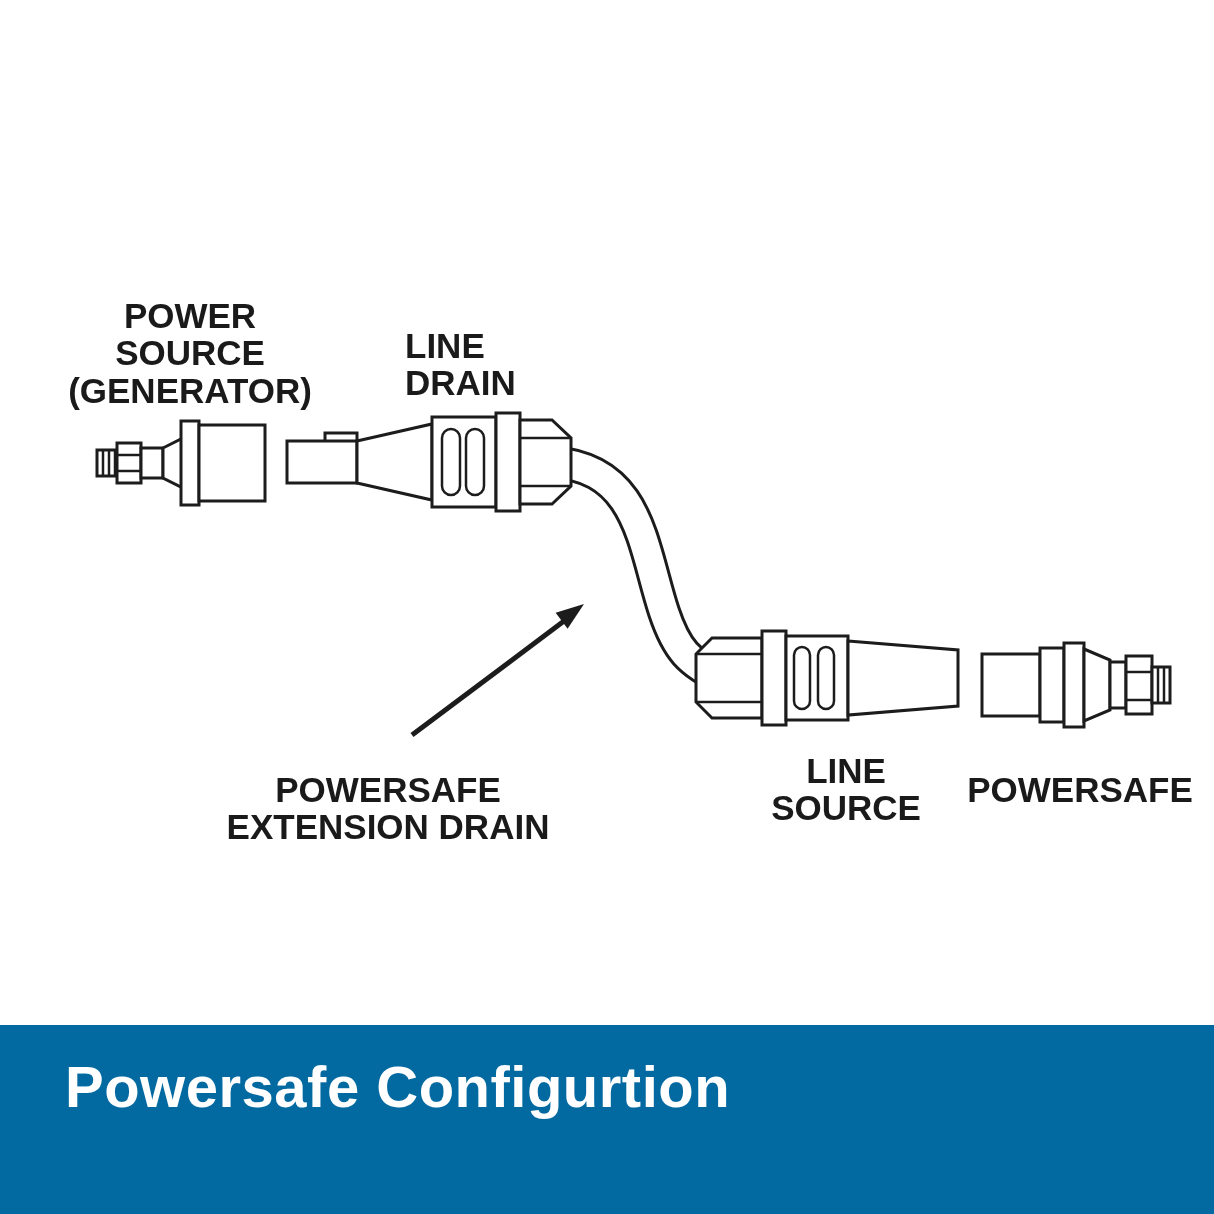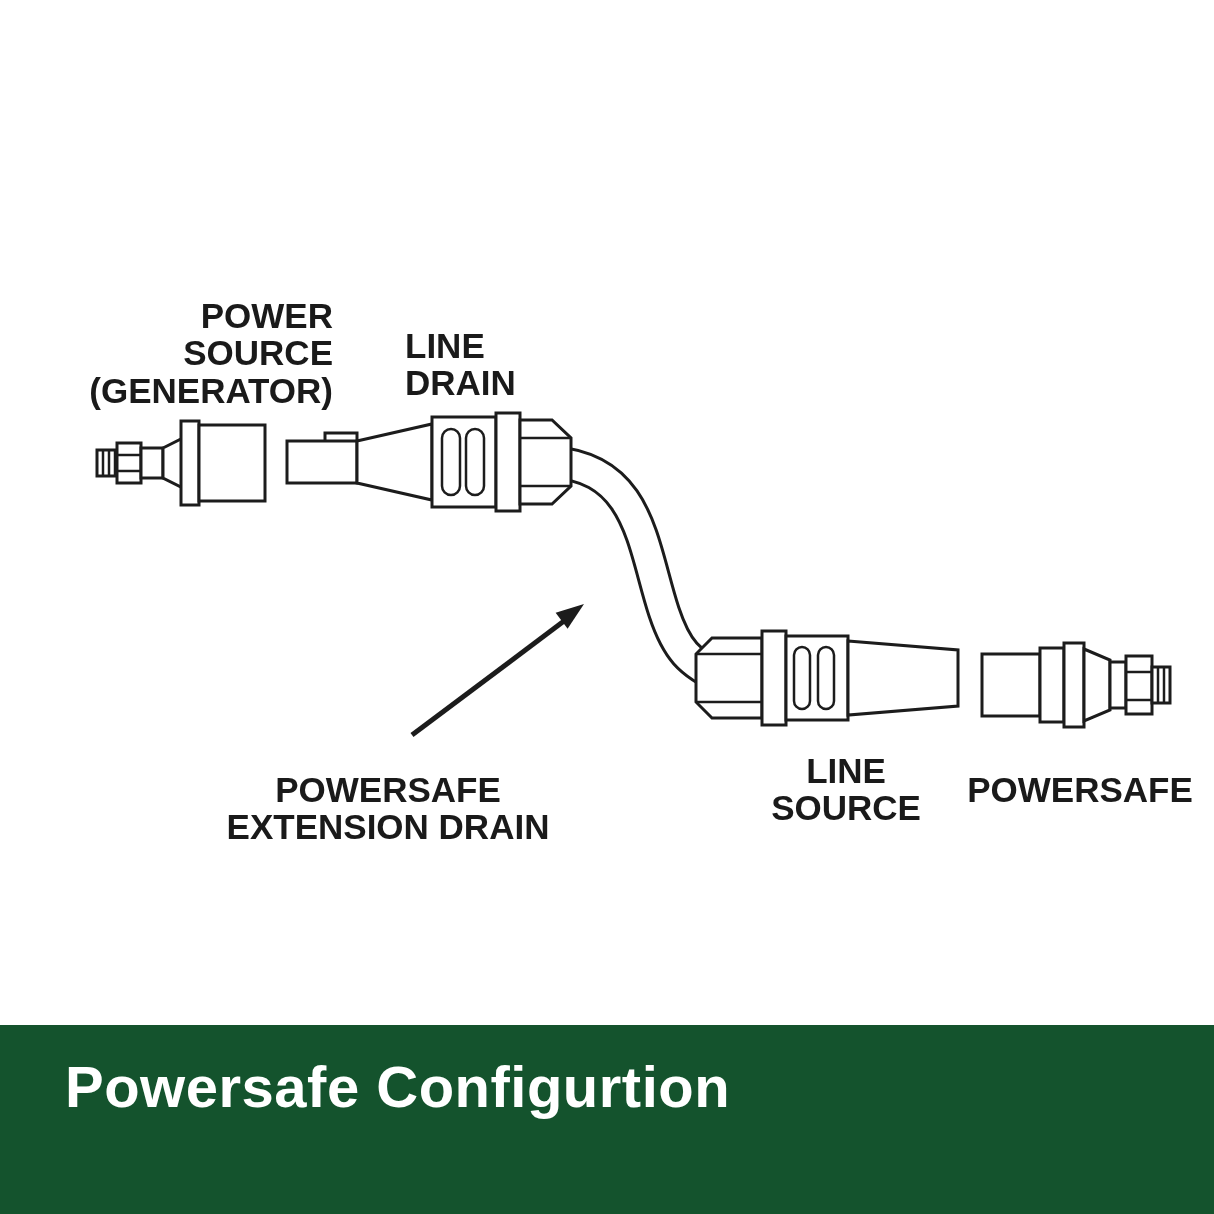--- a/index.html
+++ b/index.html
@@ -125,32 +125,32 @@
       <line class="detail" x1="1158" y1="667" x2="1158" y2="703"></line>
       <line class="detail" x1="1164" y1="667" x2="1164" y2="703"></line>
     </g>
 
     <g>
       <line class="arrow-line" x1="412" y1="735" x2="564" y2="621"></line>
       <polygon class="arrow-head" points="584,604 567.6,628.8 555.6,612.8"></polygon>
     </g>
   </svg>
 
-  <div class="diagram-label label-center" style="left:33px; top:297px; width:300px;text-align:right;">POWER
+  <div class="diagram-label label-center" style="left:40px; top:297px; width:300px;">POWER
 SOURCE
 (GENERATOR)</div>
 
   <div class="diagram-label label-left" style="left:405px; top:327px; width:200px;">LINE
 DRAIN</div>
 
   <div class="diagram-label label-center" style="left:218px; top:771px; width:340px;">POWERSAFE
 EXTENSION DRAIN</div>
 
   <div class="diagram-label label-center" style="left:766px; top:752px; width:160px;">LINE
 SOURCE</div>
 
   <div class="diagram-label label-center" style="left:960px; top:771px; width:240px;">POWERSAFE</div>
 
-  <div class="banner" style="background: #14532d;">
+  <div class="banner" style="background: #0369a1;">
     <div class="banner-title" style="color: rgb(255, 255, 255);">Powersafe Configurtion</div>
   </div>
 
 </div>
 
 </body></html>

